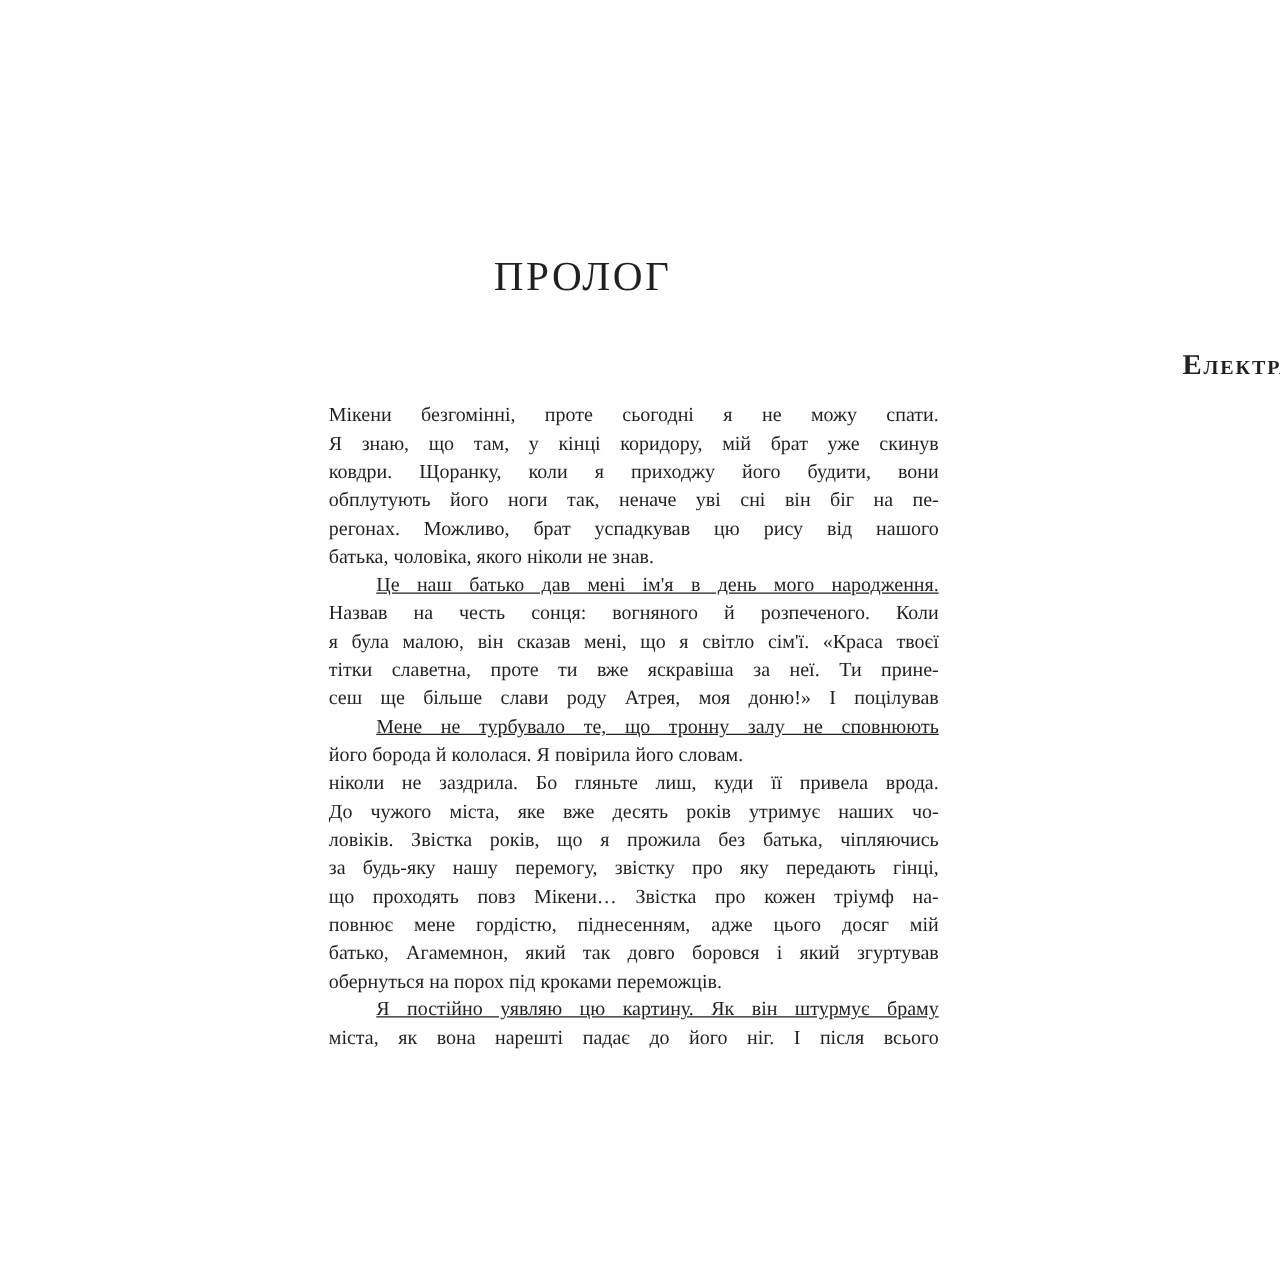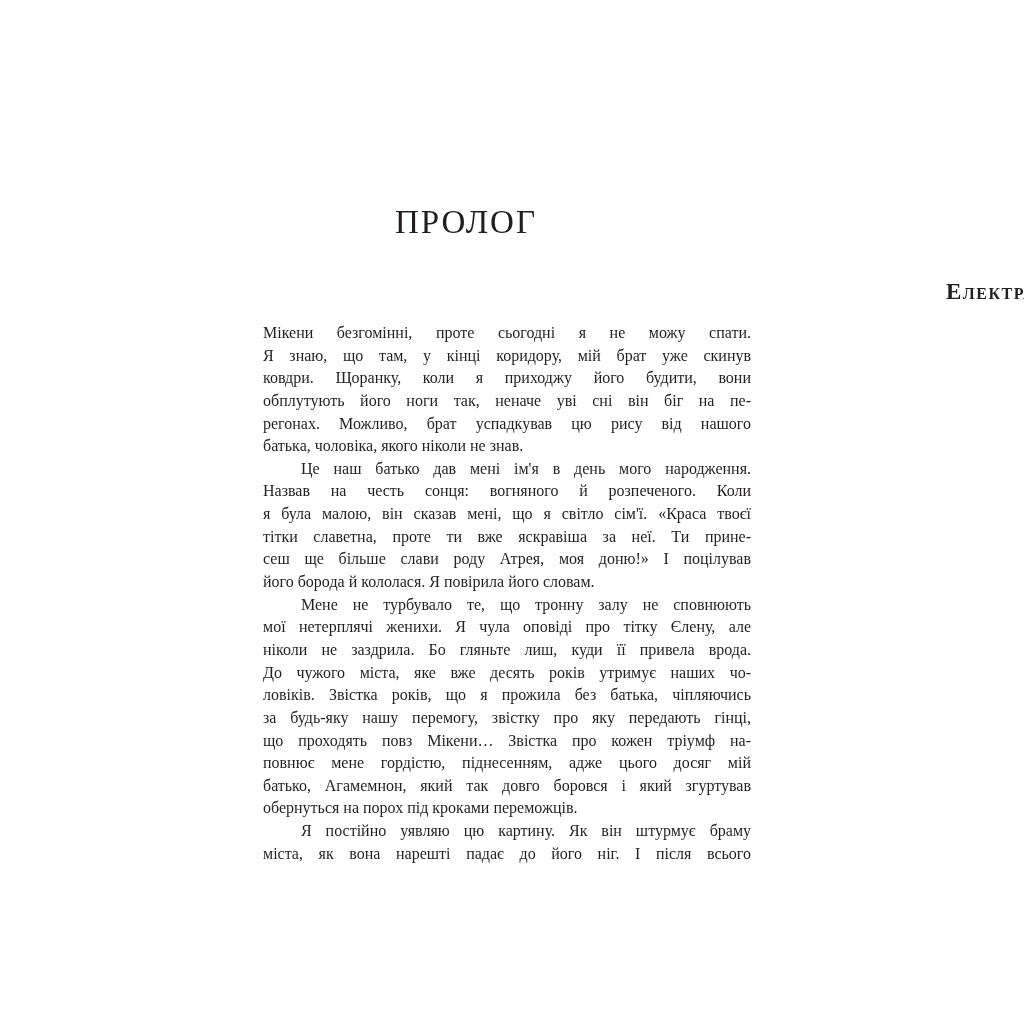--- a/index.html
+++ b/index.html
@@ -2,43 +2,42 @@
 <html><head>
 <meta charset="utf-8">
 <style>
   html, body { margin:0; padding:0; background:#ffffff; }
   body { width:1024px; height:1024px; position:relative; overflow:hidden; font-family:"Liberation Serif","DejaVu Serif",serif; color:#231f20; }
   .title { position:absolute; left:0; width:932px; top:180px; text-align:center; font-size:33px; letter-spacing:2px; font-weight:normal; line-height:40px; }
   .subtitle { position:absolute; left:12px; width:1024px; top:258px; text-align:right; font-size:23px; letter-spacing:1.5px; line-height:30px; font-variant:small-caps; }
   .text { position:absolute; left:263px; top:322px; width:488px; font-size:16px; line-height:22.65px; }
   .line { display:block; white-space:nowrap; text-align:justify; text-align-last:justify; height:22.65px; }
   .line.last { text-align-last:left; }
-  .line.indent { padding-left:38px; }
+  .line.indent { padding-left:38px;text-decoration:underline; }
 </style>
 </head>
 <body>
 
 <h1 class="title">ПРОЛОГ</h1>
 <h2 class="subtitle">Електра</h2>
 
 <div class="text" id="body-text">
     <span class="line">Мікени безгомінні, проте сьогодні я не можу спати.</span>
     <span class="line">Я знаю, що там, у кінці коридору, мій брат уже скинув</span>
     <span class="line">ковдри. Щоранку, коли я приходжу його будити, вони</span>
     <span class="line">обплутують його ноги так, неначе уві сні він біг на пе-</span>
     <span class="line">регонах. Можливо, брат успадкував цю рису від нашого</span>
     <span class="line last">батька, чоловіка, якого ніколи не знав.</span>
     <span class="line indent">Це наш батько дав мені ім'я в день мого народження.</span>
     <span class="line">Назвав на честь сонця: вогняного й розпеченого. Коли</span>
     <span class="line">я була малою, він сказав мені, що я світло сім'ї. «Краса твоєї</span>
     <span class="line">тітки славетна, проте ти вже яскравіша за неї. Ти прине-</span>
     <span class="line">сеш ще більше слави роду Атрея, моя доню!» І поцілував</span>
+    <span class="line indent">Мене не турбувало те, що тронну залу не сповнюють</span>
     <span class="line last">його борода й кололася. Я повірила його словам.</span>
-    <span class="line indent">Мене не турбувало те, що тронну залу не сповнюють</span>
-    <span class="line">мої нетерплячі женихи. Я чула оповіді про тітку Єлену, але</span>
     <span class="line">ніколи не заздрила. Бо гляньте лиш, куди її привела врода.</span>
     <span class="line">До чужого міста, яке вже десять років утримує наших чо-</span>
     <span class="line">ловіків. Звістка років, що я прожила без батька, чіпляючись</span>
     <span class="line">за будь-яку нашу перемогу, звістку про яку передають гінці,</span>
     <span class="line">що проходять повз Мікени… Звістка про кожен тріумф на-</span>
     <span class="line">повнює мене гордістю, піднесенням, адже цього досяг мій</span>
     <span class="line">батько, Агамемнон, який так довго боровся і який згуртував</span>
     <span class="line last">обернуться на порох під кроками переможців.</span>
     <span class="line indent">Я постійно уявляю цю картину. Як він штурмує браму</span>
     <span class="line">міста, як вона нарешті падає до його ніг. І після всього</span>

